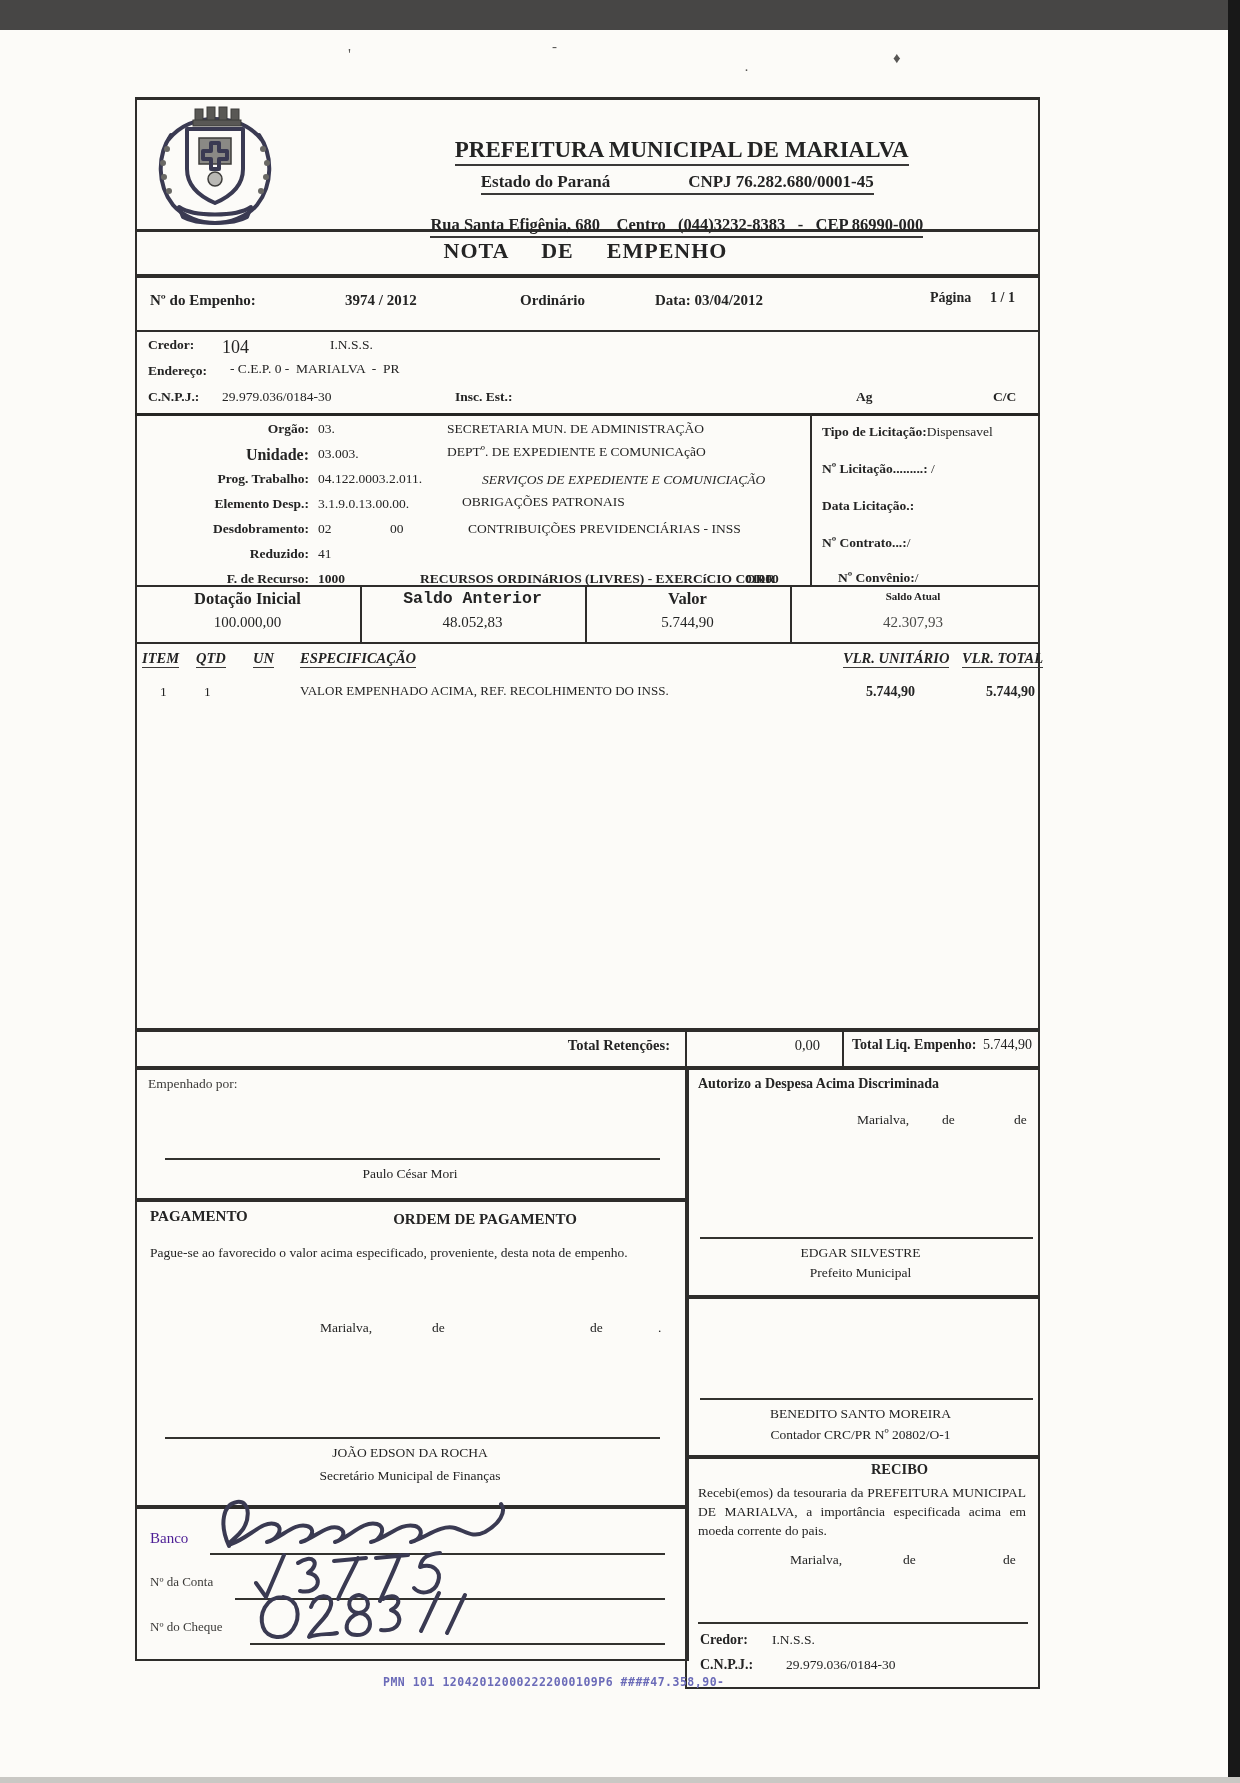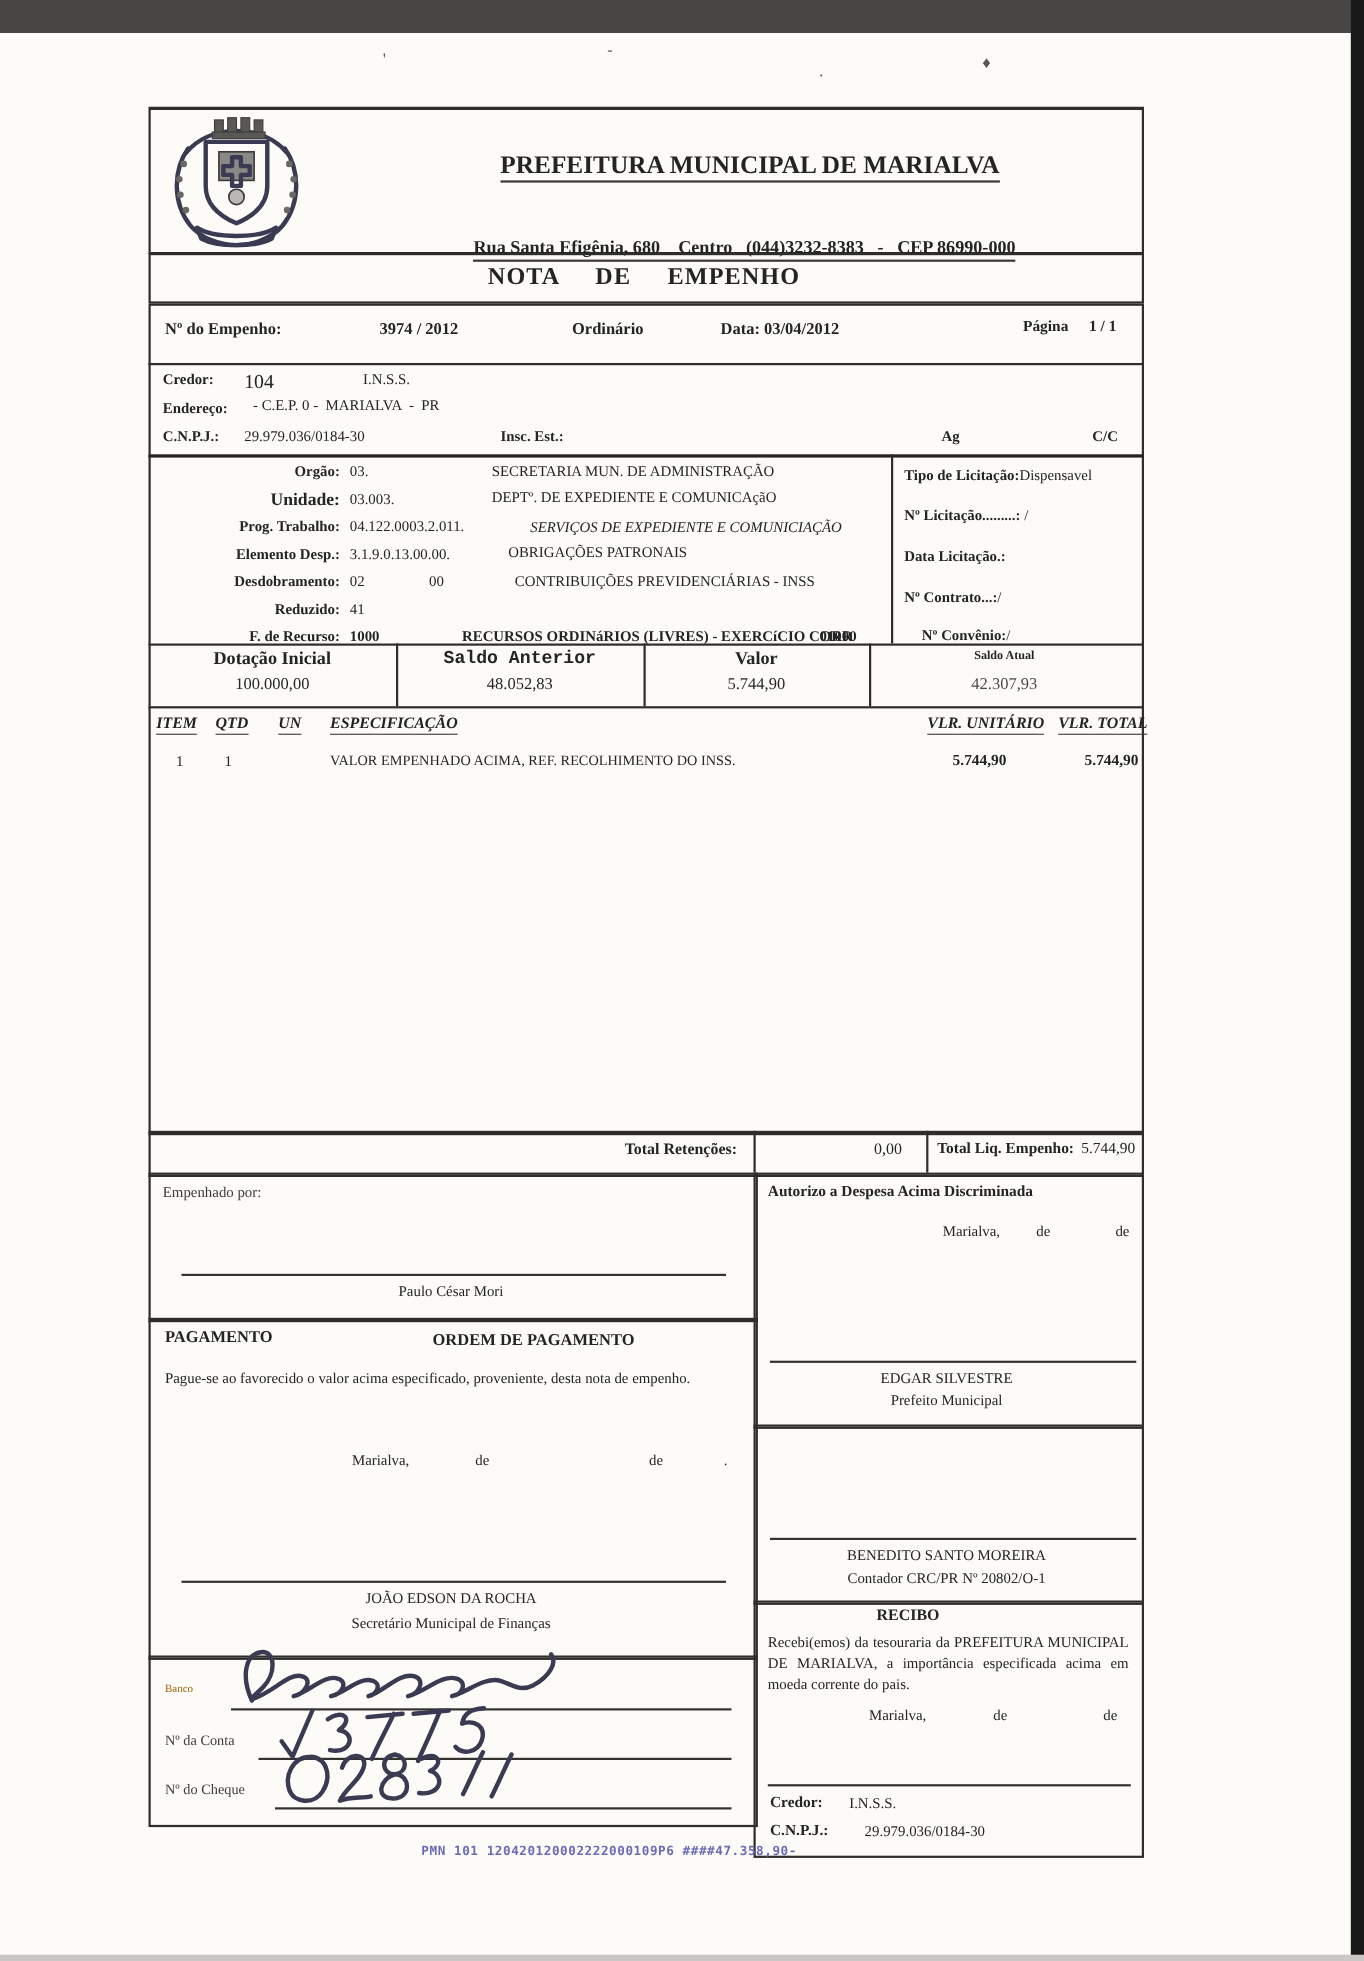--- a/index.html
+++ b/index.html
@@ -72,20 +72,23 @@
           <circle cx="117" cy="72" r="3"></circle>
           <circle cx="112" cy="86" r="3"></circle>
       </g>
 
       <path d="M30,102 C45,112 87,112 102,102 L98,112 C84,120 48,120 34,112 z" fill="#83827e" stroke="#3d3c3a" stroke-width="1"></path>
     </svg>
 
     <div class="t ctr" style="left:160px;top:11px;width:735px;font-size:23px;">
       <span class="b u">PREFEITURA MUNICIPAL DE MARIALVA</span>
     </div>
+    <div class="t ctr" style="left:160px;top:52px;width:735px;font-size:17px;">
+      <span class="b u"><span>Estado do Paraná</span><span style="display:inline-block;width:78px;"></span><span>CNPJ 76.282.680/0001-45</span></span>
+    </div>
     <div class="t ctr" style="left:160px;top:97px;width:735px;font-size:16.5px;">
       <span class="b u">Rua Santa Efigênia, 680    Centro   (044)3232-8383   -   CEP 86990-000</span>
     </div>
   </div>
 
   <div class="box" style="left:135px;top:230px;width:901px;height:42px;"></div>
   <div class="t ctr b" style="left:135px;top:238px;width:901px;font-size:22px;word-spacing:10px;letter-spacing:1px;">NOTA  DE  EMPENHO</div>
 
   <div class="box" style="left:135px;top:276px;width:901px;height:752px;"></div>
   <div class="hline" style="left:135px;top:330px;width:905px;"></div>
@@ -191,21 +194,21 @@
   <div class="t para" style="left:150px;top:1243px;width:515px;font-size:13.5px;line-height:1.45;">Pague-se ao favorecido o valor acima especificado, proveniente, desta nota de empenho.</div>
   <span class="t" style="left:320px;top:1320px;font-size:13.5px;">Marialva,</span>
   <span class="t" style="left:432px;top:1320px;font-size:13.5px;">de</span>
   <span class="t" style="left:590px;top:1320px;font-size:13.5px;">de</span>
   <span class="t" style="left:658px;top:1320px;font-size:13.5px;">.</span>
   <div class="sig" style="left:165px;top:1437px;width:495px;"></div>
   <span class="t ctr" style="left:135px;top:1445px;width:550px;font-size:13.5px;">JOÃO EDSON DA ROCHA</span>
   <span class="t ctr" style="left:135px;top:1468px;width:550px;font-size:13.5px;">Secretário Municipal de Finanças</span>
 
   <div class="box" style="left:135px;top:1505px;width:550px;height:152px;"></div>
-  <span class="t" style="left:150px;top:1530px;font-size:10px;color:#a16207;">Banco</span>
+  <span class="t" style="left:150px;top:1530px;font-size:15px;color:#4c1d95;">Banco</span>
   <div class="sig" style="left:210px;top:1553px;width:455px;"></div>
   <span class="t" style="left:150px;top:1575px;font-size:13px;color:#3c3b39;">Nº da Conta</span>
   <div class="sig" style="left:235px;top:1598px;width:430px;"></div>
   <span class="t" style="left:150px;top:1620px;font-size:13px;color:#3c3b39;">Nº do Cheque</span>
   <div class="sig" style="left:250px;top:1643px;width:415px;"></div>
 
   <svg class="hand" style="left:215px;top:1494px;" width="320" height="62" viewBox="0 0 320 62">
     <path d="M14,52 C4,30 8,10 22,8 C36,6 36,28 24,40 C16,48 10,52 16,50 C34,44 48,26 60,30 C70,33 62,46 52,48 C66,44 80,28 92,32 C102,35 96,46 86,48 C100,44 112,30 124,34 C132,37 128,46 120,48 C134,44 148,26 162,30 C172,33 166,46 156,48 C172,44 186,28 200,32 C210,35 206,46 196,48 C210,44 226,30 240,34 C252,38 258,44 270,38 C284,30 292,18 286,10"></path>
   </svg>
 
@@ -234,21 +237,21 @@
   <div class="sig" style="left:700px;top:1237px;width:333px;"></div>
   <span class="t ctr" style="left:685px;top:1245px;width:351px;font-size:13.5px;">EDGAR SILVESTRE</span>
   <span class="t ctr" style="left:685px;top:1265px;width:351px;font-size:13.5px;">Prefeito Municipal</span>
 
   <div class="box" style="left:685px;top:1295px;width:351px;height:160px;"></div>
   <div class="sig" style="left:700px;top:1398px;width:333px;"></div>
   <span class="t ctr" style="left:685px;top:1406px;width:351px;font-size:13.5px;">BENEDITO SANTO MOREIRA</span>
   <span class="t ctr" style="left:685px;top:1427px;width:351px;font-size:13.5px;">Contador CRC/PR Nº 20802/O-1</span>
 
   <div class="box" style="left:685px;top:1455px;width:351px;height:230px;"></div>
-  <span class="t b ctr" style="left:650px;top:1461px;width:351px;font-size:14.5px;">RECIBO</span>
+  <span class="t b ctr" style="left:685px;top:1461px;width:351px;font-size:14.5px;padding-left:39px;">RECIBO</span>
   <div class="t para" style="left:698px;top:1484px;width:328px;font-size:13.5px;line-height:1.4;text-align:justify;">Recebi(emos) da tesouraria da PREFEITURA MUNICIPAL DE MARIALVA, a importância especificada acima em moeda corrente do pais.</div>
   <span class="t" style="left:790px;top:1552px;font-size:13.5px;">Marialva,</span>
   <span class="t" style="left:903px;top:1552px;font-size:13.5px;">de</span>
   <span class="t" style="left:1003px;top:1552px;font-size:13.5px;">de</span>
   <div class="sig" style="left:698px;top:1622px;width:330px;"></div>
   <span class="t b" style="left:700px;top:1632px;font-size:14px;">Credor:</span>
   <span class="t" style="left:772px;top:1632px;font-size:13.5px;">I.N.S.S.</span>
   <span class="t b" style="left:700px;top:1657px;font-size:14px;">C.N.P.J.:</span>
   <span class="t" style="left:786px;top:1657px;font-size:13.5px;">29.979.036/0184-30</span>
 

